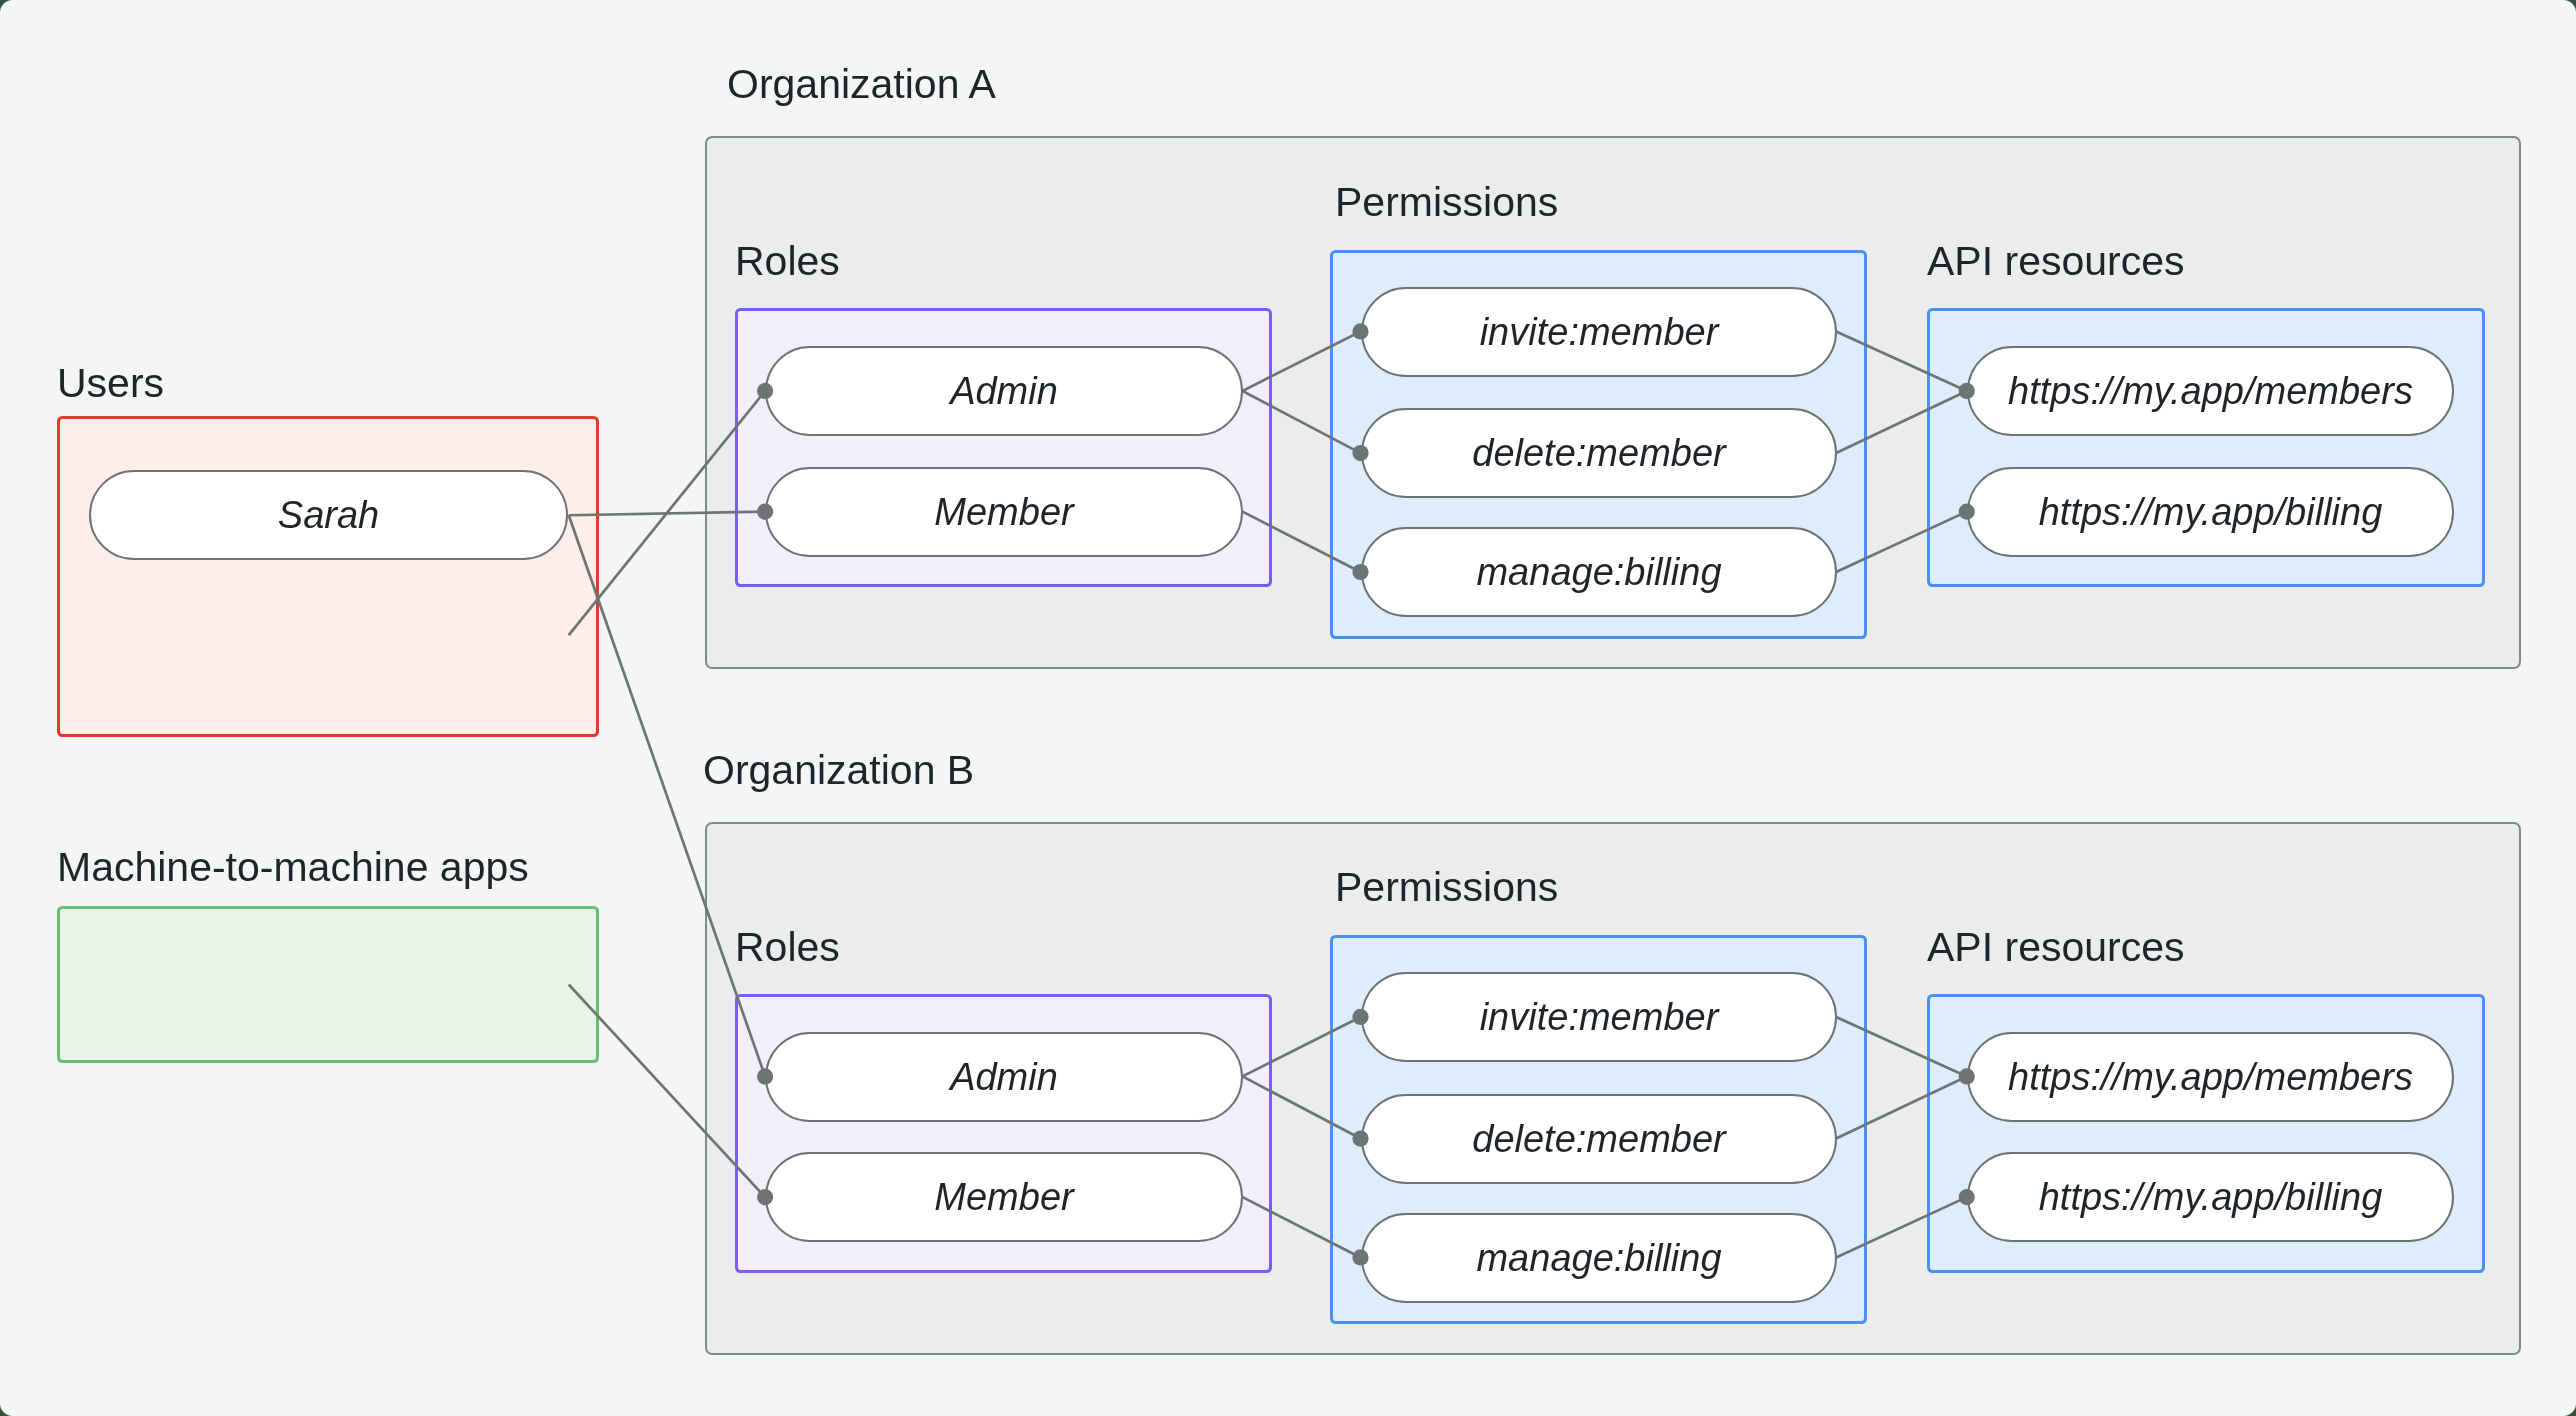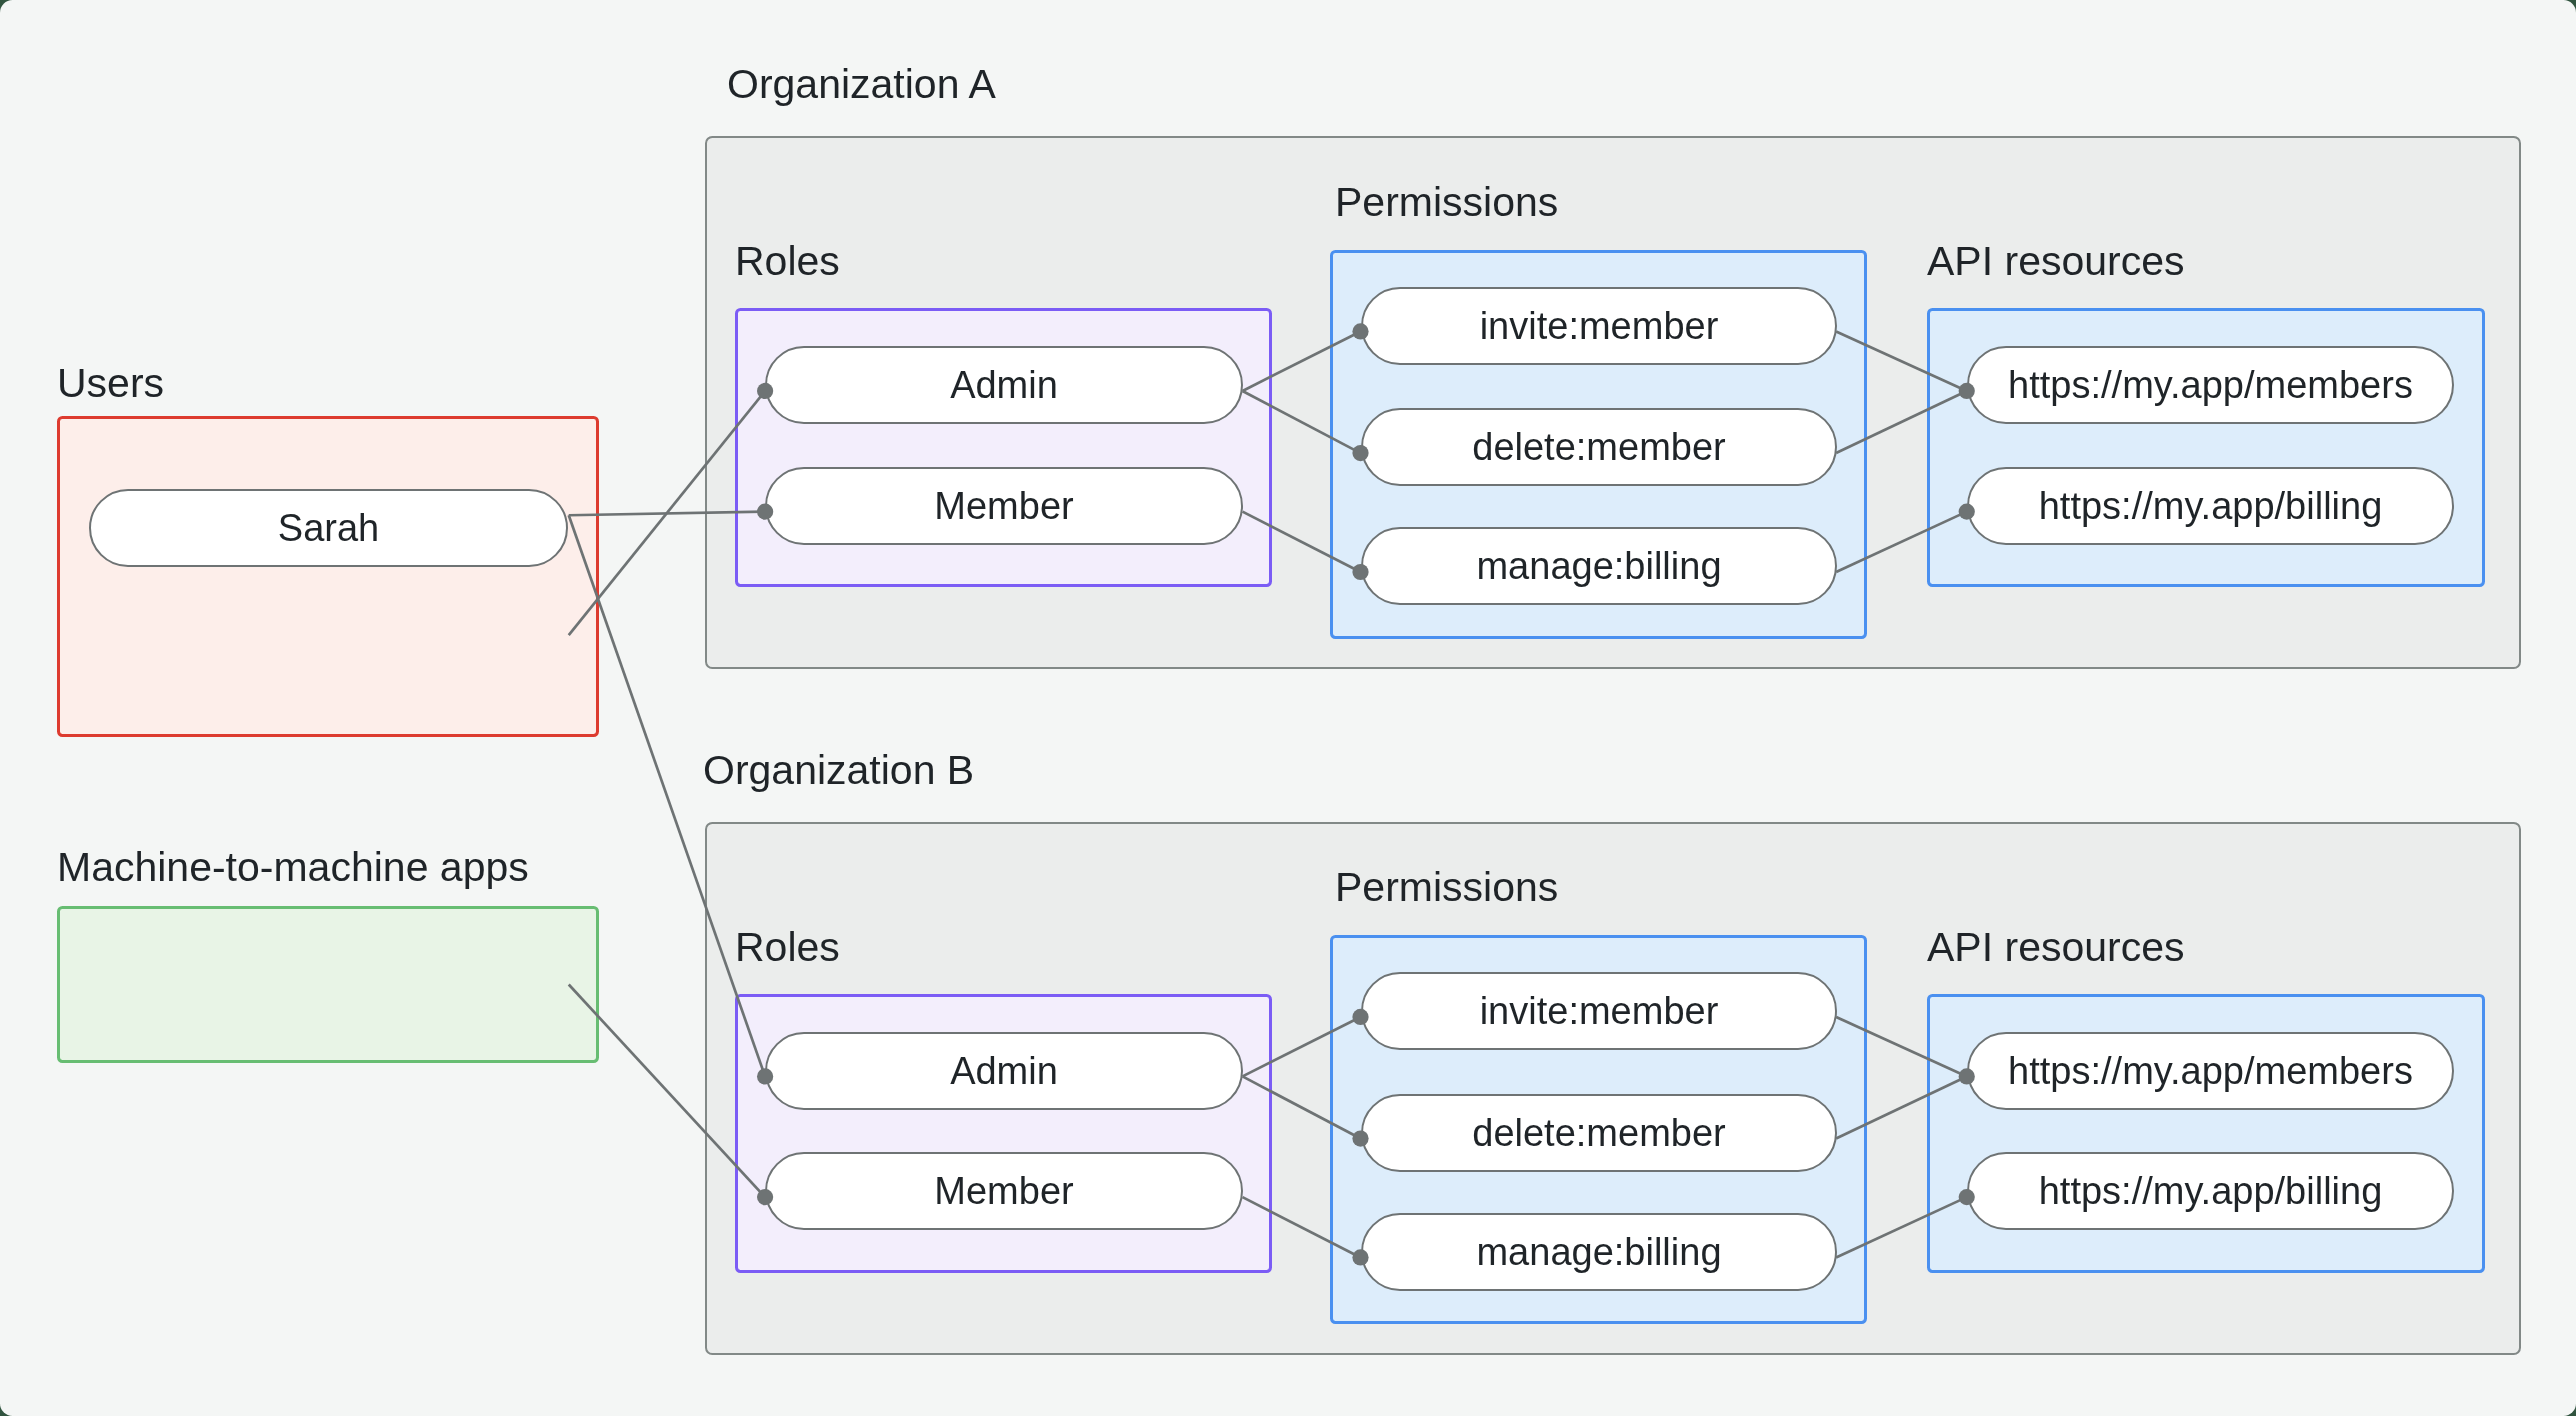--- a/index.html
+++ b/index.html
@@ -17,35 +17,35 @@
   body{background:var(--outer-bg);font-family:"Liberation Sans",sans-serif;color:var(--text);}
   .page{position:relative;width:2576px;height:1416px;background:var(--page-bg);
         border-radius:12.6px;overflow:hidden;}
   .label{position:absolute;font-size:41px;line-height:50px;color:var(--text);white-space:nowrap;}
   .groupbox{position:absolute;border-radius:7.2px;}
   .org-box{background:var(--org-box-bg);border:2.7px solid var(--org-box-border);}
   .users-box{background:var(--users-box-bg);border:3.6px solid var(--users-box-border);border-radius:5.4px;}
   .m2m-box{background:var(--m2m-box-bg);border:3.6px solid var(--m2m-box-border);border-radius:5.4px;}
   .roles-box{background:var(--roles-box-bg);border:3.6px solid var(--roles-box-border);border-radius:5.4px;}
   .blue-box{background:var(--blue-box-bg);border:3.6px solid var(--blue-box-border);border-radius:5.4px;}
-  .node{position:absolute;height:78px;background:var(--pill-bg);border:2.7px solid var(--pill-border);
+  .node{position:absolute;height:90px;background:var(--pill-bg);border:2.7px solid var(--pill-border);
         border-radius:45px;display:flex;align-items:center;justify-content:center;
-        font-size:38px;color:var(--text);white-space:nowrap;}
+        font-size:38px;color:var(--text);white-space:nowrap;font-style:italic;}
   svg.edges{position:absolute;left:0;top:0;width:2576px;height:1416px;pointer-events:none;}
   svg.edges line{stroke:var(--edge);stroke-width:3;}
   svg.edges circle{fill:var(--edge);}
 </style>
 </head>
 <body>
 
 <div class="page">
 
   <div class="label" style="left:57px;top:358px;">Users</div>
   <div class="groupbox users-box" style="left:57px;top:416px;width:542px;height:321px;"></div>
-  <div class="node" style="left:89px;top:470px;width:479px;margin-top:19px;">Sarah</div>
+  <div class="node" style="left:89px;top:470px;width:479px;">Sarah</div>
 
   <div class="label" style="left:57px;top:842px;">Machine-to-machine apps</div>
   <div class="groupbox m2m-box" style="left:57px;top:906px;width:542px;height:157px;"></div>
 
   <div class="label" style="left:703px;top:59px;margin-left:24px;">Organization A</div>
   <div class="groupbox org-box" style="left:705px;top:136px;width:1816px;height:533px;"></div>
 
   <div class="label" style="left:735px;top:236px;">Roles</div>
   <div class="groupbox roles-box" style="left:735px;top:308px;width:537px;height:279px;"></div>
   <div class="node" style="left:765px;top:346px;width:478px;">Admin</div>

